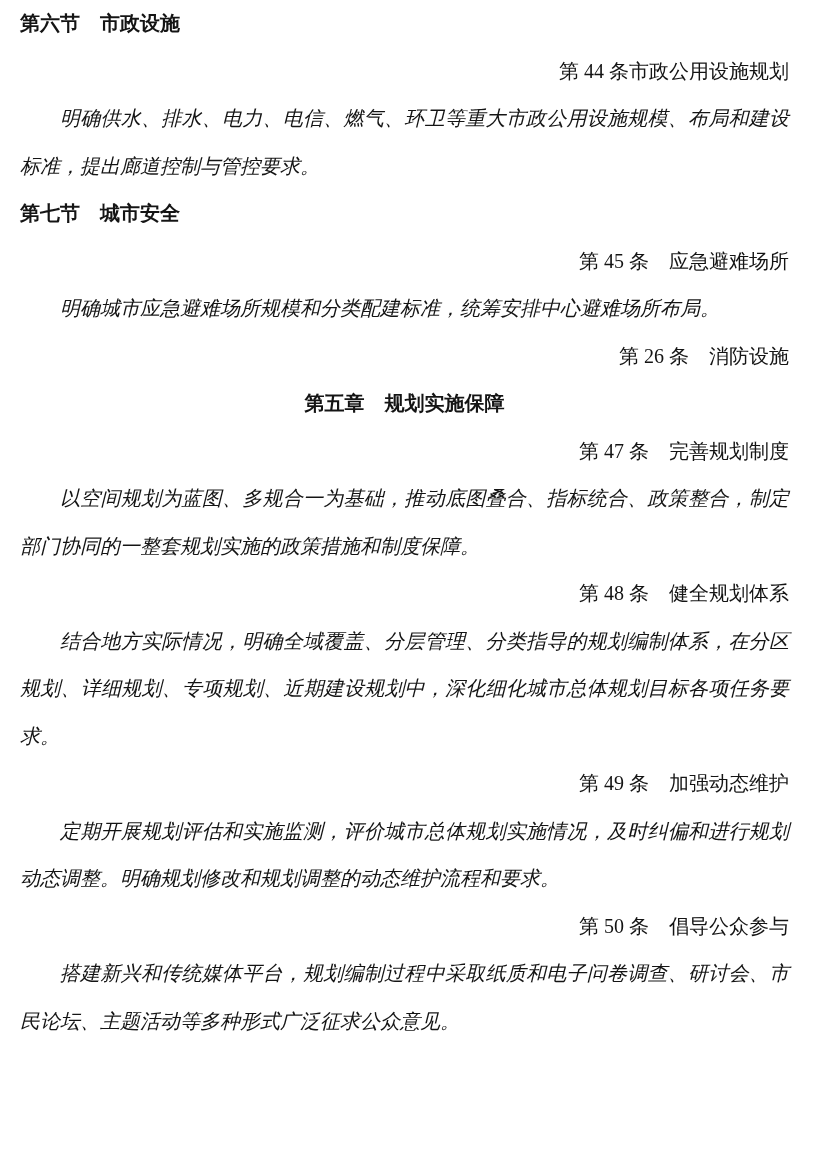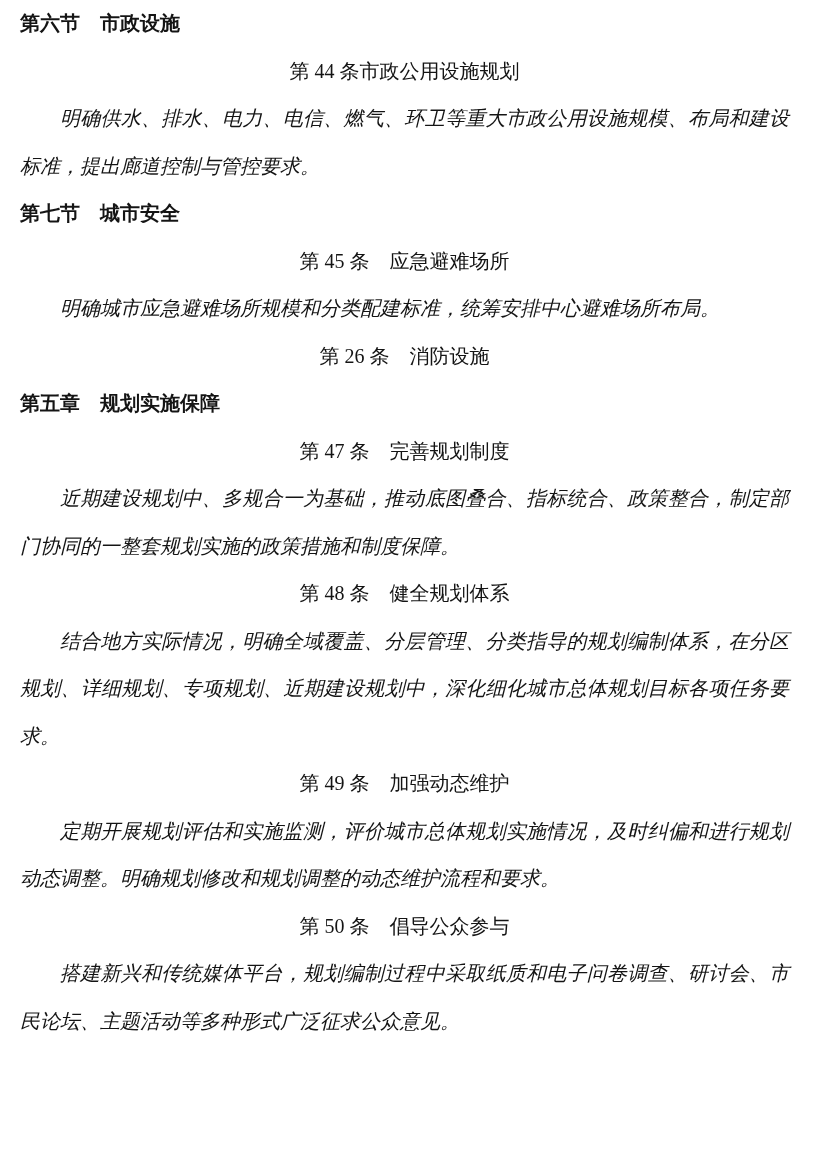--- a/index.html
+++ b/index.html
@@ -28,24 +28,25 @@
     white-space: pre-wrap;
   }
   .section-heading {
     font-weight: bold;
     font-size: 21px;
     text-align: left;
   }
   .chapter-heading {
     font-weight: bold;
     font-size: 21px;
+    text-align: center;
   }
   .article-title {
     font-weight: normal;
-    text-align: center;
+    text-align: right;
   }
   .paragraph {
     text-align: justify;
     text-justify: inter-character;
     text-indent: 2em;
     font-style: italic;
   }
 </style>
 </head>
 <body>
@@ -53,20 +54,20 @@
 <div class="doc-page">
   <div class="section-heading">第六节　市政设施</div>
   <div class="article-title">第 44 条市政公用设施规划</div>
   <div class="paragraph">明确供水、排水、电力、电信、燃气、环卫等重大市政公用设施规模、布局和建设标准，提出廊道控制与管控要求。</div>
   <div class="section-heading">第七节　城市安全</div>
   <div class="article-title">第 45 条　应急避难场所</div>
   <div class="paragraph">明确城市应急避难场所规模和分类配建标准，统筹安排中心避难场所布局。</div>
   <div class="article-title">第 26 条　消防设施</div>
   <div class="chapter-heading">第五章　规划实施保障</div>
   <div class="article-title">第 47 条　完善规划制度</div>
-  <div class="paragraph">近期建设规划中、多规合一为基础，推动底图叠合、指标统合、政策整合，制定部门协同的一整套规划实施的政策措施和制度保障。</div>
+  <div class="paragraph">以空间规划为蓝图、多规合一为基础，推动底图叠合、指标统合、政策整合，制定部门协同的一整套规划实施的政策措施和制度保障。</div>
   <div class="article-title">第 48 条　健全规划体系</div>
   <div class="paragraph">结合地方实际情况，明确全域覆盖、分层管理、分类指导的规划编制体系，在分区规划、详细规划、专项规划、近期建设规划中，深化细化城市总体规划目标各项任务要求。</div>
   <div class="article-title">第 49 条　加强动态维护</div>
   <div class="paragraph">定期开展规划评估和实施监测，评价城市总体规划实施情况，及时纠偏和进行规划动态调整。明确规划修改和规划调整的动态维护流程和要求。</div>
   <div class="article-title">第 50 条　倡导公众参与</div>
   <div class="paragraph">搭建新兴和传统媒体平台，规划编制过程中采取纸质和电子问卷调查、研讨会、市民论坛、主题活动等多种形式广泛征求公众意见。</div>
 </div>
 
 </body></html>

